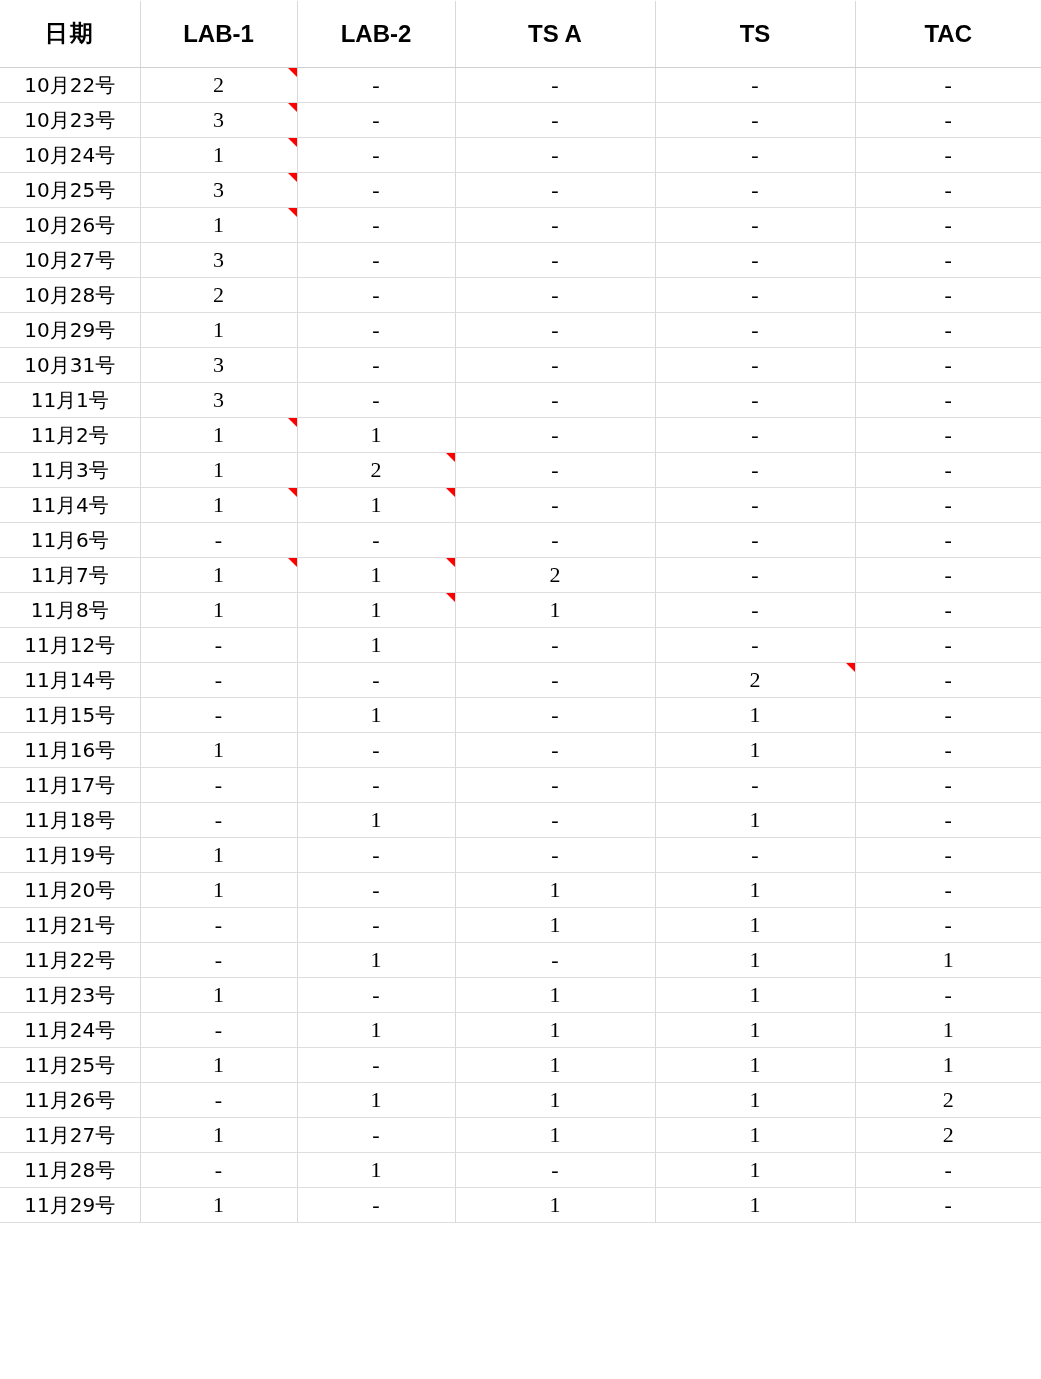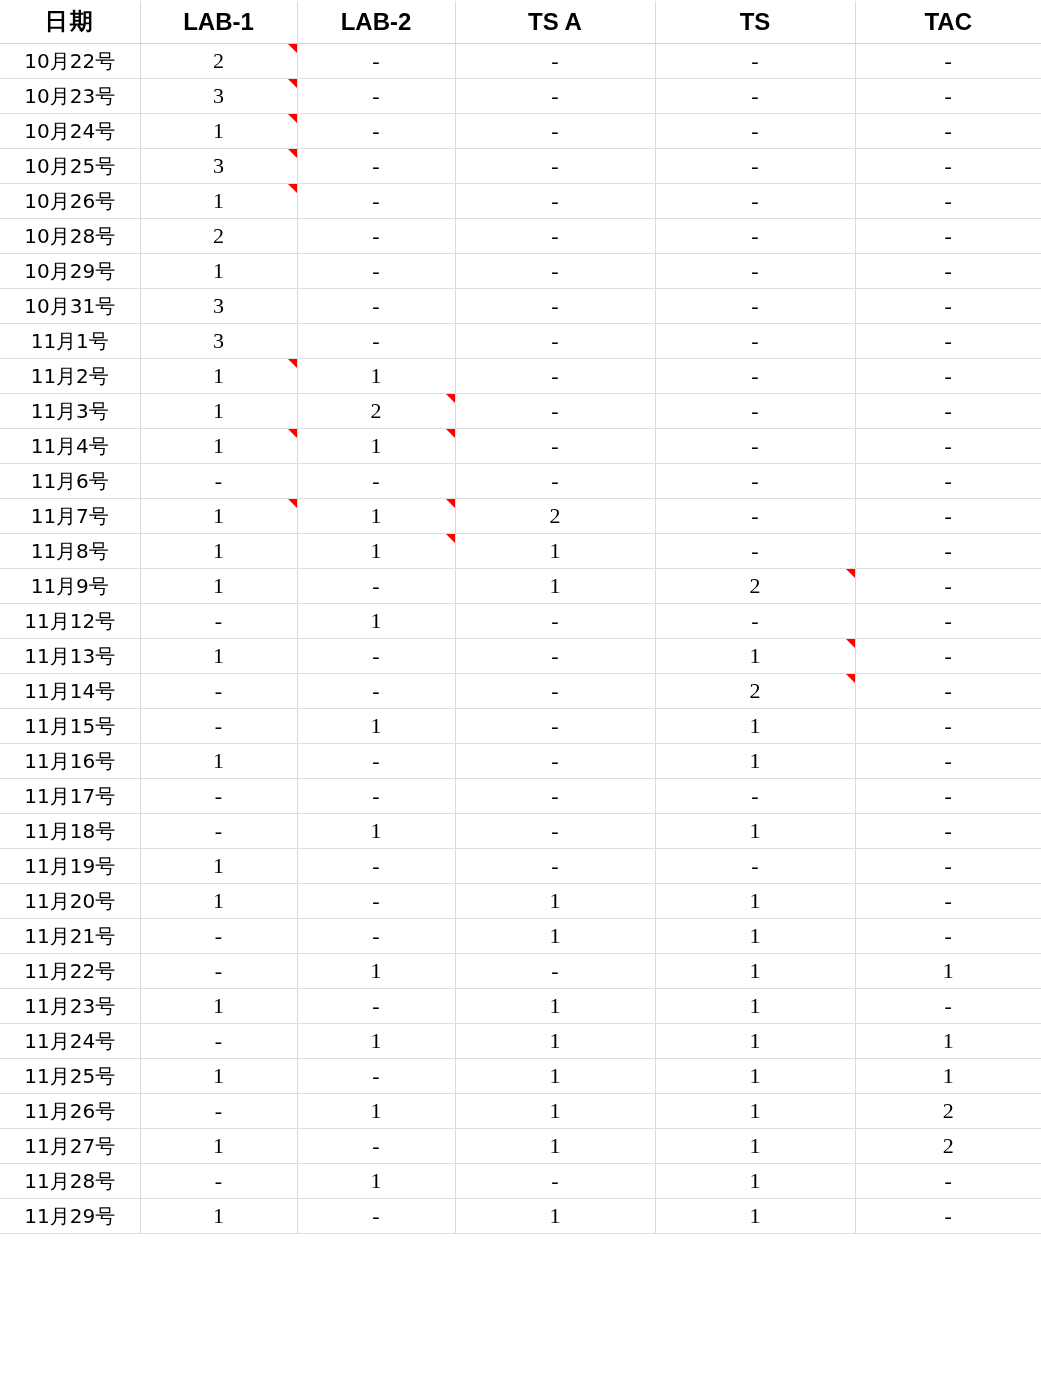--- a/index.html
+++ b/index.html
@@ -33,21 +33,21 @@
   
   col.c-date { width: 140px; }
   col.c-lab1 { width: 157px; }
   col.c-lab2 { width: 158px; }
   col.c-tsa  { width: 200px; }
   col.c-ts   { width: 200px; }
   col.c-tac  { width: 186px; }
 
   thead th {
     height: 43px;
-    padding: 0;
+    padding: 12px;
     text-align: center;
     vertical-align: middle;
     font-weight: bold;
     font-size: 24px;
     font-family: "Liberation Sans", "DejaVu Sans", sans-serif;
     letter-spacing: 0px;
     border-right: 1px solid #d9d9d9;
     border-bottom: 1px solid #d0d0d0;
     background: #ffffff;
     color: #000000;
@@ -174,20 +174,28 @@
         </tr>
         <tr>
           <td class="date-cell">10月26号</td>
           <td class="num-cell"><span class="cmt"></span>1</td>
           <td class="num-cell">-</td>
           <td class="num-cell">-</td>
           <td class="num-cell">-</td>
           <td class="num-cell">-</td>
         </tr>
         <tr>
+          <td class="date-cell">10月27号</td>
+          <td class="num-cell">3</td>
+          <td class="num-cell">-</td>
+          <td class="num-cell">-</td>
+          <td class="num-cell">-</td>
+          <td class="num-cell">-</td>
+        </tr>
+        <tr>
           <td class="date-cell">10月28号</td>
           <td class="num-cell">2</td>
           <td class="num-cell">-</td>
           <td class="num-cell">-</td>
           <td class="num-cell">-</td>
           <td class="num-cell">-</td>
         </tr>
         <tr>
           <td class="date-cell">10月29号</td>
           <td class="num-cell">1</td>
@@ -254,41 +262,25 @@
         </tr>
         <tr>
           <td class="date-cell">11月8号</td>
           <td class="num-cell">1</td>
           <td class="num-cell"><span class="cmt"></span>1</td>
           <td class="num-cell">1</td>
           <td class="num-cell">-</td>
           <td class="num-cell">-</td>
         </tr>
         <tr>
-          <td class="date-cell">11月9号</td>
-          <td class="num-cell">1</td>
-          <td class="num-cell">-</td>
-          <td class="num-cell">1</td>
-          <td class="num-cell"><span class="cmt"></span>2</td>
-          <td class="num-cell">-</td>
-        </tr>
-        <tr>
           <td class="date-cell">11月12号</td>
           <td class="num-cell">-</td>
           <td class="num-cell">1</td>
           <td class="num-cell">-</td>
           <td class="num-cell">-</td>
-          <td class="num-cell">-</td>
-        </tr>
-        <tr>
-          <td class="date-cell">11月13号</td>
-          <td class="num-cell">1</td>
-          <td class="num-cell">-</td>
-          <td class="num-cell">-</td>
-          <td class="num-cell"><span class="cmt"></span>1</td>
           <td class="num-cell">-</td>
         </tr>
         <tr>
           <td class="date-cell">11月14号</td>
           <td class="num-cell">-</td>
           <td class="num-cell">-</td>
           <td class="num-cell">-</td>
           <td class="num-cell"><span class="cmt"></span>2</td>
           <td class="num-cell">-</td>
         </tr>

